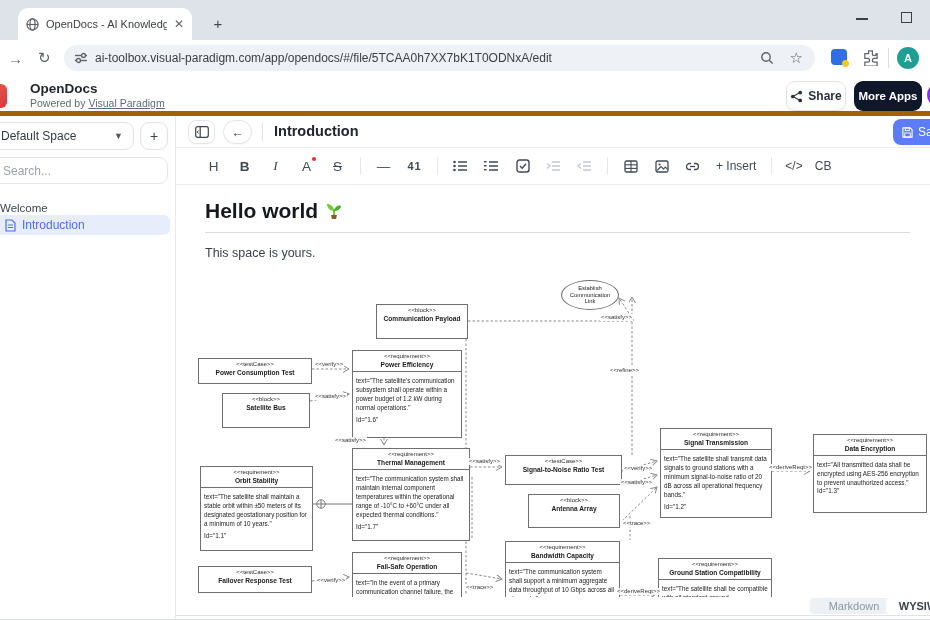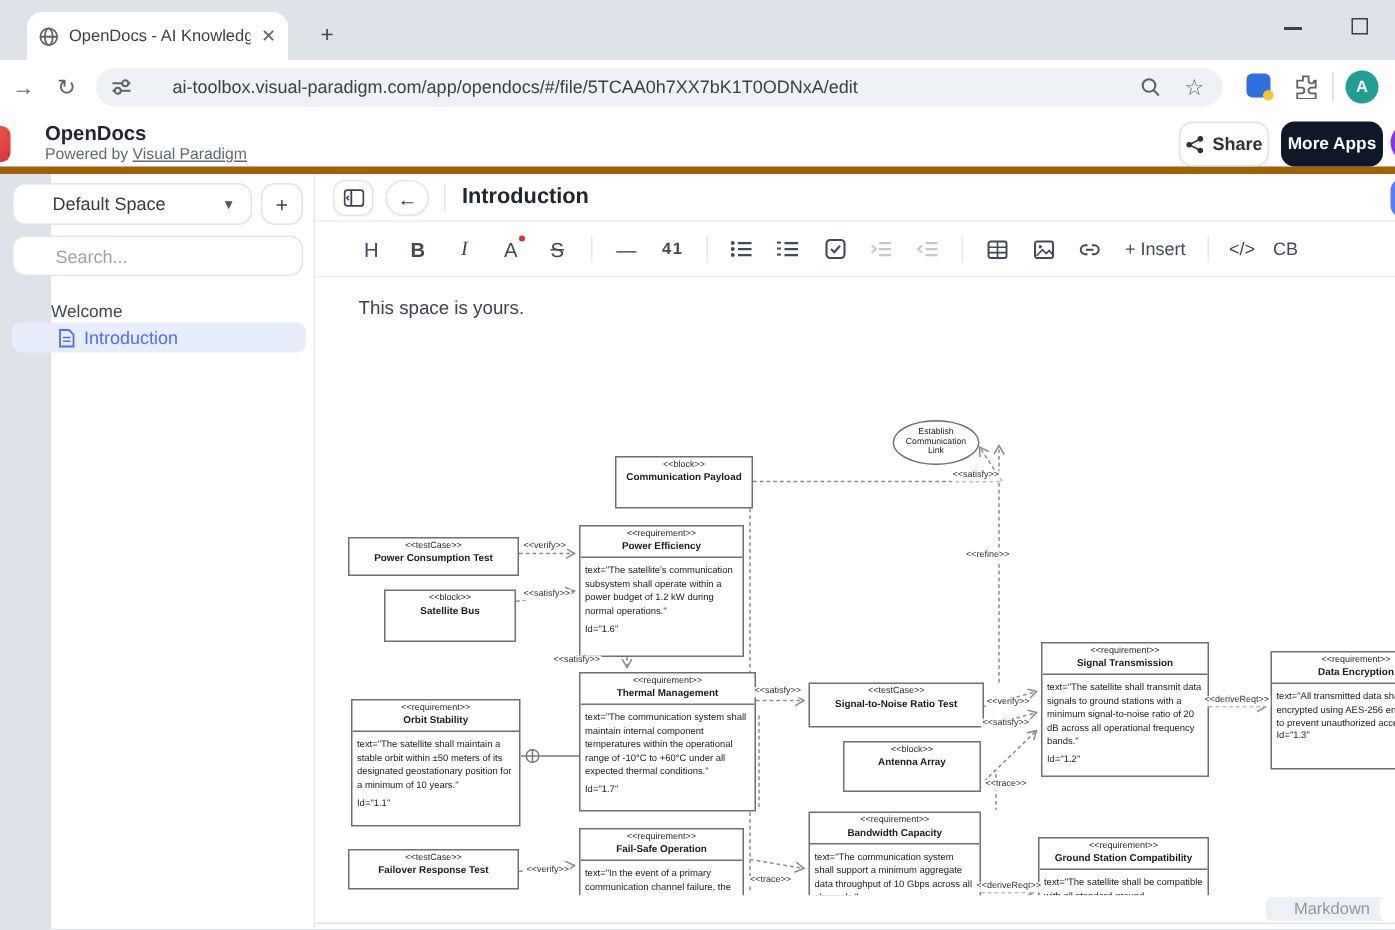--- a/index.html
+++ b/index.html
@@ -15,21 +15,21 @@
   .tab-close { font-size:12px; color:#5f6368; }
   .newtab { position:absolute; left:206px; top:12px; font-size:15px; color:#44484d; width:24px; height:24px;
             text-align:center; line-height:24px; }
   .wc-min { position:absolute; left:856px; top:18px; width:12px; height:1.5px; background:#3c4043; }
   .wc-max { position:absolute; left:901px; top:12px; width:11px; height:11px; border:1.5px solid #3c4043; }
 
   .urlbar { position:relative; height:36px; background:#fff; display:flex; align-items:center; }
   .nav-ic { position:absolute; color:#5f6368; font-size:15px; }
   .omnibox { position:absolute; left:64px; top:5px; width:751px; height:26px; background:#eef1f6;
              border-radius:13px; display:flex; align-items:center; padding:0 10px; }
-  .url-text { font-size:12px; color:#3c4043; margin-left:27px; flex:1; white-space:nowrap; overflow:hidden; }
+  .url-text { font-size:12px; color:#3c4043; margin-left:7px; flex:1; white-space:nowrap; overflow:hidden; }
   .omni-right { display:flex; gap:16px; align-items:center; margin-right:2px; }
   .ext-blue { position:absolute; left:831px; top:9px; width:16px; height:16px; background:#2f6fe0; border-radius:4px; }
   .ext-blue::after { content:""; position:absolute; right:-2px; bottom:-2px; width:7px; height:7px;
                      background:#f7c62c; border-radius:50%; }
   .bar-sep { position:absolute; left:888px; top:8px; width:1px; height:20px; background:#dadce0; }
   .avatar-a { position:absolute; left:897px; top:7px; width:22px; height:22px; border-radius:50%;
               background:#1f9e94; color:#fff; font-size:11px; font-weight:bold; text-align:center; line-height:22px; }
 
   
   .appheader { position:relative; height:40px; background:#fff; border-bottom:5px solid #a16207; }
@@ -39,21 +39,21 @@
   .app-sub { position:absolute; left:30px; top:21px; font-size:10.5px; color:#5f6a77; }
   .app-sub a { color:#5f6a77; text-decoration:underline; }
   .btn-share { position:absolute; left:786px; top:5px; height:30px; width:60px; background:#fff;
                border:1px solid #e0e4e9; border-radius:9px; display:flex; align-items:center; justify-content:center;
                gap:5px; font-size:12px; font-weight:bold; color:#2a313c; box-shadow:0 1px 2px rgba(0,0,0,.04); }
   .btn-moreapps { position:absolute; left:854px; top:5px; height:30px; width:68px; background:#0f172a; border:none;
                   border-radius:9px; color:#fff; font-size:11.5px; font-weight:bold; }
   .avatar-purple { position:absolute; left:927px; top:6px; width:26px; height:26px; border-radius:50%; background:#8038e8; }
 
   
-  .main { display:flex; height:503px; background:#fff;margin-left:34px; }
+  .main { display:flex; height:503px; background:#fff; }
   .sidebar { position:relative; width:176px; border-right:1px solid #e6e9ee; background:#fff; flex:none; }
   .space-select { position:absolute; left:-26px; top:6px; width:160px; height:28px; border:1px solid #dfe3e8;
                   border-radius:9px; background:#fff; font-size:12px; color:#333a44; display:flex; align-items:center;
                   padding-left:26px; }
   .space-select .chev { position:absolute; right:10px; color:#555; font-size:9px; }
   .space-add { position:absolute; left:140px; top:6px; width:28px; height:28px; border:1px solid #dfe3e8;
                border-radius:9px; background:#fff; font-size:14px; color:#3c4450; text-align:center; line-height:26px; }
   .side-search { position:absolute; left:-26px; top:41px; width:194px; height:27px; border:1px solid #e3e6eb;
                  border-radius:9px; background:#fff; font-size:12px; color:#333; padding-left:28px;
                  font-family:"Liberation Sans",sans-serif; }
@@ -304,20 +304,29 @@
             <line x1="5" y1="4.5" x2="10" y2="4.5" stroke="#3f4a56" stroke-width="1.3"></line>
           </svg>
           </button>
         <button class="tb tb-insert">+ Insert</button>
         <div class="tb-sep"></div>
         <button class="tb tb-code">&lt;/&gt;</button>
         <button class="tb tb-code">CB</button>
       </div>
 
       <div class="canvas">
+        <h1 class="doc-h1">
+          <span>Hello world</span>
+          <svg width="16" height="18" viewBox="0 0 16 18">
+            <path d="M8 9 C8 4 4 2 1 2 C1 6 4 9 8 9 z" fill="#74c93c"></path>
+            <path d="M8 9 C8 5 12 3 15 3.5 C15 7 11.5 9.3 8 9 z" fill="#4fae27"></path>
+            <line x1="8" y1="8" x2="8" y2="13" stroke="#4fae27" stroke-width="1.6"></line>
+            <path d="M5 13 h6 l-1 4 h-4 z" fill="#8b5a2b"></path>
+          </svg>
+        </h1>
         <p class="doc-p">This space is yours.</p>
 
         <div class="dlayer">
           <svg class="wires" width="754" height="414" viewBox="0 0 754 414">
             <defs>
               <marker id="arr" markerWidth="8" markerHeight="8" refX="6" refY="3.5" orient="auto">
                 <path d="M0,0 L6,3.5 L0,7" fill="none" stroke="#8a8a8a" stroke-width="1"></path>
               </marker>
             </defs>
             <g stroke="#8a8a8a" stroke-width="1" fill="none" stroke-dasharray="2.5 2">

